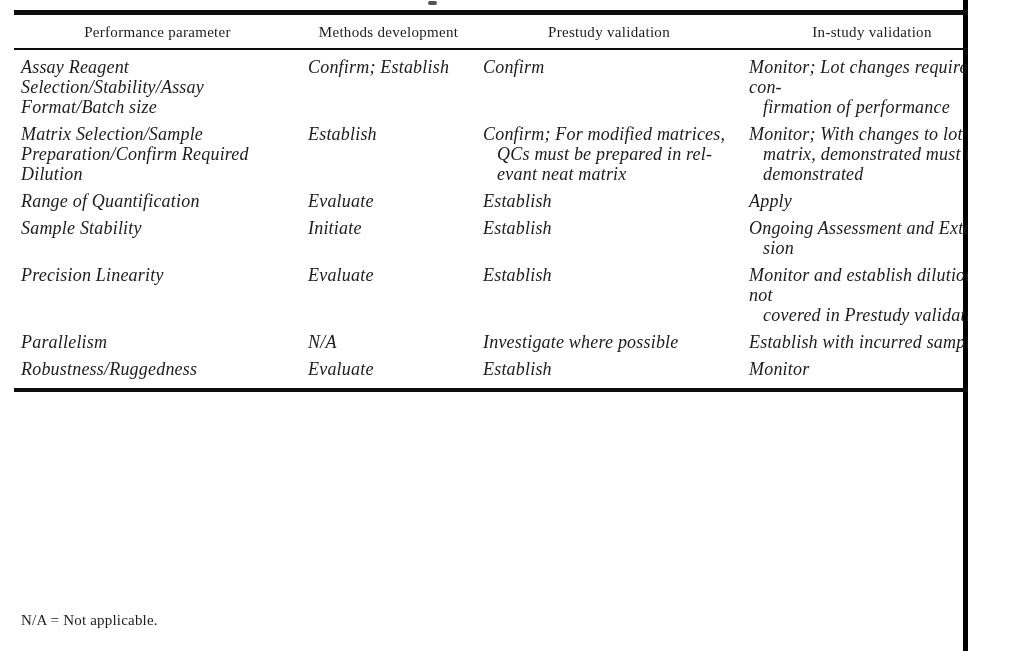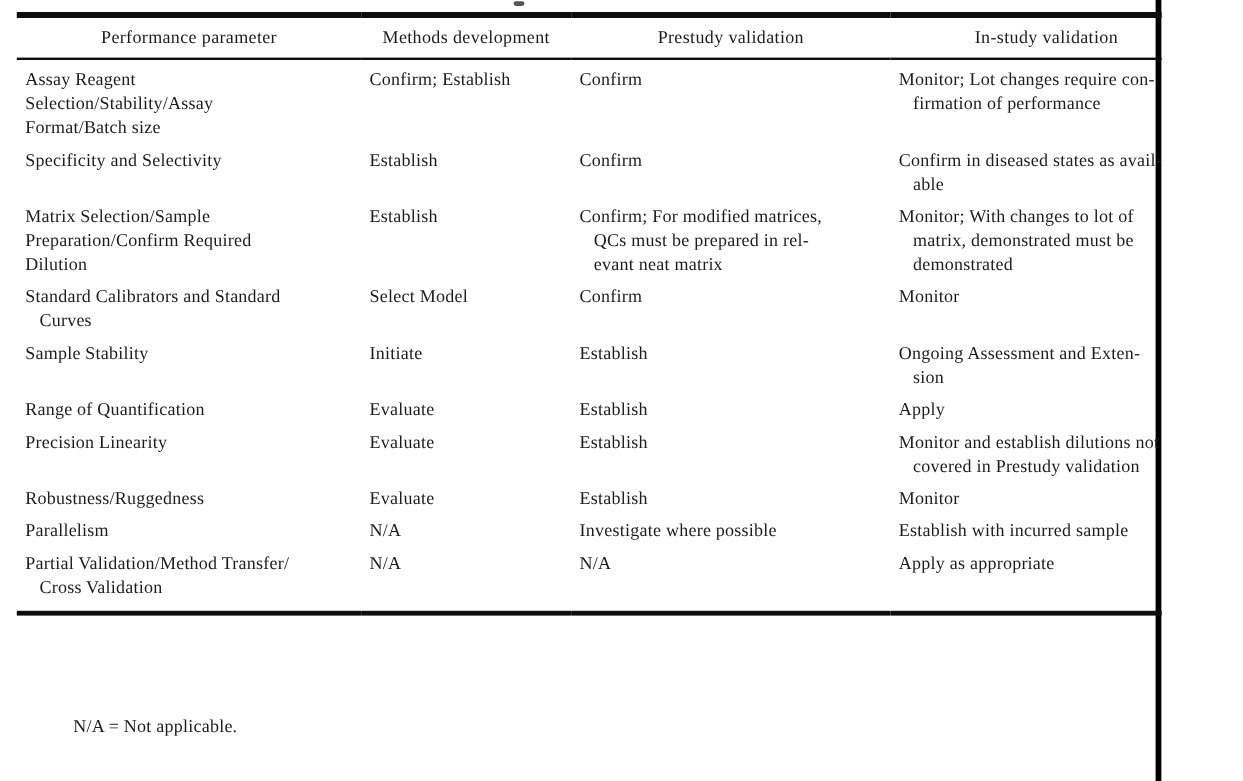--- a/index.html
+++ b/index.html
@@ -40,34 +40,34 @@
     font-weight: normal;
     font-size: 15px;
     line-height: 20px;
     text-align: center;
     padding: 7px 4px 6px 4px;
     border-bottom: 2px solid #0d0d0d;
     letter-spacing: .3px;
   }
   .val-table tbody td {
     vertical-align: top;
-    font-size: 15px;
+    font-size: 18px;
     line-height: 20px;
     padding: 7px 8px 0 7px;
     white-space: pre-wrap;
     letter-spacing: .2px;
+    font-style: italic;
   }
   .val-table tbody tr:last-child td { padding-bottom: 9px; }
   .footnote {
     position: absolute;
-    left: 21px; top: 596px;
+    left: 21px; top: 610px;
     font-size: 15px;
     line-height: 20px;
     letter-spacing: .2px;
-    margin-left: 40px;
   }
 </style>
 </head>
 <body>
 
 <div class="page">
 
   <div class="title-artifact"></div>
   <div class="scan-edge-bar"></div>
 
@@ -90,82 +90,61 @@
       <tr>
         <td>Assay Reagent
 Selection/Stability/Assay
 Format/Batch size</td>
         <td>Confirm; Establish</td>
         <td>Confirm</td>
         <td>Monitor; Lot changes require con-
    firmation of performance</td>
       </tr>
       <tr>
-        <td>Specificity and Selectivity</td>
-        <td>Establish</td>
-        <td>Confirm</td>
-        <td>Confirm in diseased states as avail-
-   able</td>
-      </tr>
-      <tr>
         <td>Matrix Selection/Sample
 Preparation/Confirm Required
 Dilution</td>
         <td>Establish</td>
         <td>Confirm; For modified matrices,
    QCs must be prepared in rel-
    evant neat matrix</td>
         <td>Monitor; With changes to lot of
    matrix, demonstrated must be
    demonstrated</td>
       </tr>
       <tr>
-        <td>Standard Calibrators and Standard
-   Curves</td>
-        <td>Select Model</td>
-        <td>Confirm</td>
-        <td>Monitor</td>
+        <td>Range of Quantification</td>
+        <td>Evaluate</td>
+        <td>Establish</td>
+        <td>Apply</td>
       </tr>
       <tr>
         <td>Sample Stability</td>
         <td>Initiate</td>
         <td>Establish</td>
         <td>Ongoing Assessment and Exten-
    sion</td>
       </tr>
       <tr>
-        <td>Range of Quantification</td>
-        <td>Evaluate</td>
-        <td>Establish</td>
-        <td>Apply</td>
-      </tr>
-      <tr>
         <td>Precision Linearity</td>
         <td>Evaluate</td>
         <td>Establish</td>
         <td>Monitor and establish dilutions not
    covered in Prestudy validation</td>
-      </tr>
-      <tr>
-        <td>Robustness/Ruggedness</td>
-        <td>Evaluate</td>
-        <td>Establish</td>
-        <td>Monitor</td>
       </tr>
       <tr>
         <td>Parallelism</td>
         <td>N/A</td>
         <td>Investigate where possible</td>
         <td>Establish with incurred sample</td>
       </tr>
       <tr>
-        <td>Partial Validation/Method Transfer/
-   Cross Validation</td>
-        <td>N/A</td>
-        <td>N/A</td>
-        <td>Apply as appropriate</td>
+        <td>Robustness/Ruggedness</td>
+        <td>Evaluate</td>
+        <td>Establish</td>
+        <td>Monitor</td>
       </tr>
     </tbody>
   </table>
 
   <div class="footnote">N/A = Not applicable.</div>
 
 </div>
 
 </body></html>

